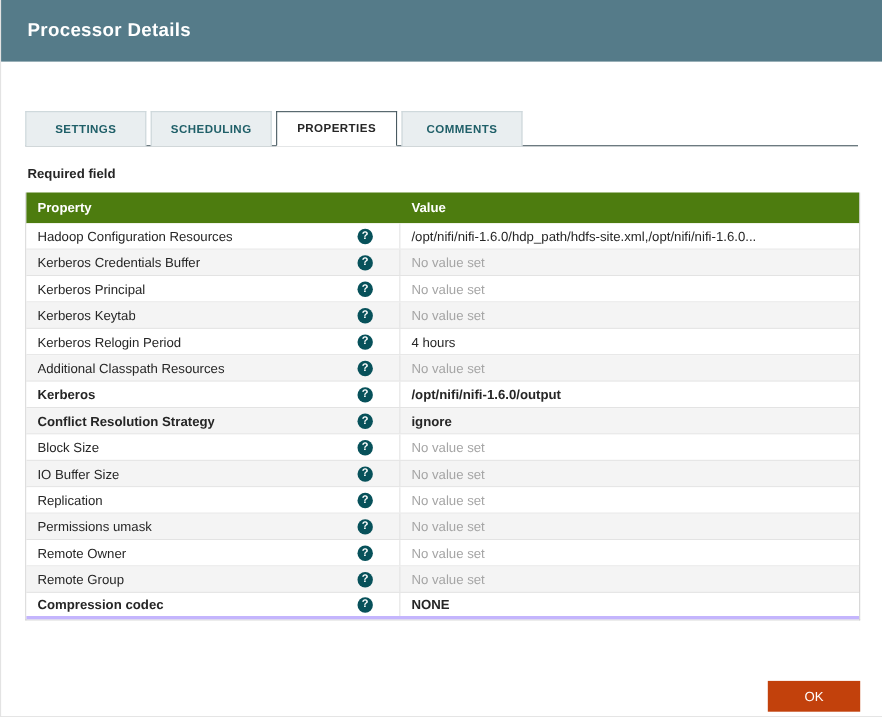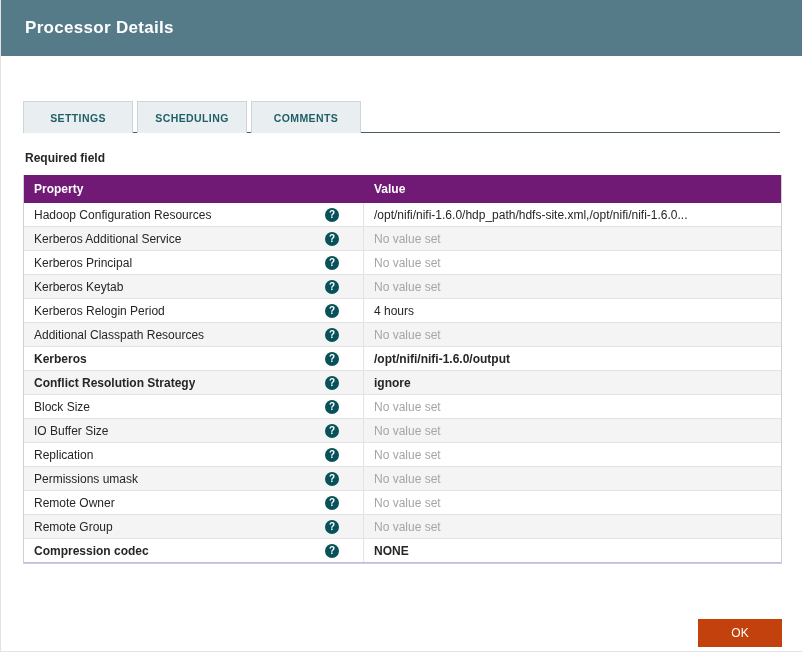--- a/index.html
+++ b/index.html
@@ -68,41 +68,41 @@
     color: #262626;
   }
   .prop-table {
     margin: 0 20px 0 22px;
     border: 1px solid #d0d0d0;
     border-top: none;
   }
   .table-header {
     display: flex;
     height: 28px;
-    background: #701a75;
+    background: #4d7c0f;
     color: #ffffff;
     font-size: 12px;
     font-weight: bold;
     align-items: center;
     justify-content: flex-end;
   }
   .col-property { width: 340px; padding-left: 10px; flex: none; }
   .col-value { flex: 1; padding-left: 10px; }
   .table-body .prop-row {
     display: flex;
     height: 24px;
     align-items: center;
     font-size: 12px;
     color: #262626;
     border-bottom: 1px solid #e3e3e3;
     background: #ffffff;
     cursor: default;
   }
   .table-body .prop-row:nth-child(even) { background: #f4f4f4; }
-  .table-body .prop-row:last-child { border-bottom: 1px solid #c4b5fd; text-align: right; }
+  .table-body .prop-row:last-child { border-bottom: 3px solid #c4b5fd; text-align: right; }
   .cell-property {
     width: 340px; flex: none;
     display: flex;
     align-items: center;
     justify-content: space-between;
     padding: 0 24px 0 10px;
     height: 100%;
     border-right: 1px solid #e3e3e3;
     overflow: hidden;
   }
@@ -159,20 +159,21 @@
 
 <div class="dialog">
 
   <div class="dialog-header">
     <span class="dialog-title">Processor Details</span>
   </div>
 
   <div class="tabs-bar">
       <div class="tab">SETTINGS</div>
       <div class="tab">SCHEDULING</div>
+      <div class="tab active">PROPERTIES</div>
       <div class="tab">COMMENTS</div>
     </div>
 
   <div class="required-label">Required field</div>
 
   <div class="prop-table">
     <div class="table-header">
       <div class="col-property">Property</div>
       <div class="col-value">Value</div>
     </div>
@@ -180,21 +181,21 @@
   <div class="prop-row">
     <div class="cell-property">
       <span class="prop-name">Hadoop Configuration Resources</span>
       <span class="help-icon">?</span>
     </div>
     <div class="cell-value">/opt/nifi/nifi-1.6.0/hdp_path/hdfs-site.xml,/opt/nifi/nifi-1.6.0...</div>
   </div>
 
   <div class="prop-row">
     <div class="cell-property">
-      <span class="prop-name">Kerberos Additional Service</span>
+      <span class="prop-name">Kerberos Credentials Buffer</span>
       <span class="help-icon">?</span>
     </div>
     <div class="cell-value no-value">No value set</div>
   </div>
 
   <div class="prop-row">
     <div class="cell-property">
       <span class="prop-name">Kerberos Principal</span>
       <span class="help-icon">?</span>
     </div>

